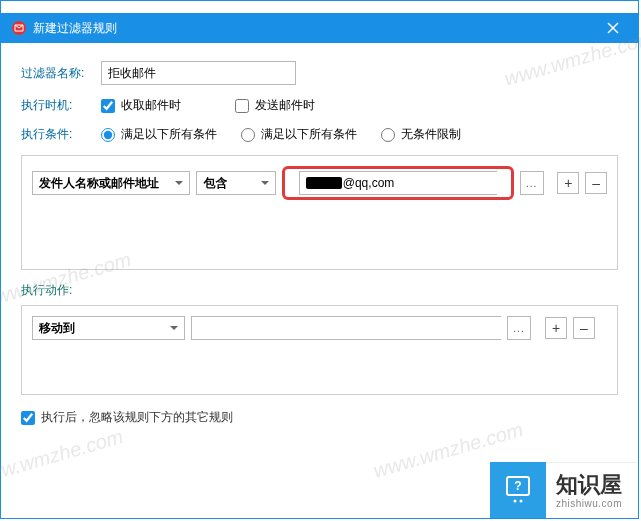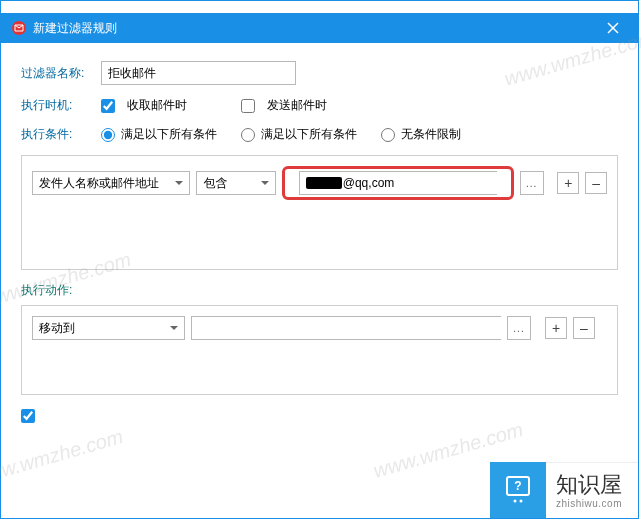--- a/index.html
+++ b/index.html
@@ -13,31 +13,31 @@
     .titlebar-text { flex: 1; font-size: 12px; }
     .titlebar-close { width: 30px; height: 30px; display: flex; align-items: center; justify-content: center; cursor: pointer; color: #fff; font-size: 18px; }
     
     .content { padding: 18px 20px 10px 20px; position: relative; }
     
     .form-row { display: flex; align-items: center; margin-bottom: 12px; }
     .form-label { width: 80px; color: #0369a1; }
     .text-input { border: 1px solid #b8b8b8; height: 14px; padding: 11px 6px; font-size: 12px; width: 195px; font-family: inherit; }
     
     .inline-controls { display: flex; align-items: center; gap: 24px; }
-    .checkbox-wrap { display: inline-flex; align-items: center; gap: 12px; cursor: pointer; }
+    .checkbox-wrap { display: inline-flex; align-items: center; gap: 6px; cursor: pointer; }
     .checkbox-wrap input[type="checkbox"] { width: 14px; height: 14px; accent-color: #1a8fe6; cursor: pointer; }
     .radio-wrap { display: inline-flex; align-items: center; gap: 6px; cursor: pointer; }
     .radio-wrap input[type="radio"] { width: 14px; height: 14px; accent-color: #1a8fe6; cursor: pointer; }
     
     .panel { border: 1px solid #cfcfcf; padding: 10px; margin-bottom: 12px; background: #fff; min-height: 100px; }
     .panel-conditions { min-height: 115px; }
     .panel-actions { min-height: 90px; }
     
     .condition-row { display: flex; align-items: center; gap: 6px; }
-    .select-box { border: 1px solid #b8b8b8; height: 24px; background: #fff; padding: 0 18px 0 6px; font-size: 12px; position: relative; display: flex; align-items: center; cursor: pointer; }
+    .select-box { border: 1px solid #b8b8b8; height: 24px; background: #fff; padding: 0 18px 0 6px; font-size: 12px; position: relative; display: flex; align-items: center; cursor: pointer; font-weight: bold; }
     .select-box::after { content: ""; position: absolute; right: 6px; top: 50%; margin-top: -2px; border-left: 4px solid transparent; border-right: 4px solid transparent; border-top: 4px solid #666; }
     .select-sender { width: 160px; }
     .select-contains { width: 80px; }
     .select-moveto { width: 153px; }
     
     .value-input-wrap { display: flex; align-items: center; border: 3px solid #e03b3b; border-radius: 6px; height: 30px; padding: 14px; }
     .value-input { border: 1px solid #b8b8b8; height: 24px; width: 198px; padding: 0 6px; font-size: 12px; font-family: inherit; border-right: none; }
     .value-input-nohl { border: 1px solid #b8b8b8; height: 24px; width: 310px; padding: 0 6px; font-size: 12px; font-family: inherit; border-right: none; }
     .dots-btn { border: 1px solid #b8b8b8; height: 24px; width: 24px; background: #fff; display: flex; align-items: center; justify-content: center; cursor: pointer; font-size: 10px; color: #555; letter-spacing: 1px; }
     .sq-btn { border: 1px solid #b8b8b8; height: 22px; width: 22px; background: #fff; display: flex; align-items: center; justify-content: center; cursor: pointer; font-size: 14px; color: #444; }
@@ -52,21 +52,21 @@
     .watermark { position: absolute; color: rgba(150,150,150,0.22); font-size: 20px; font-style: italic; font-weight: 500; transform: rotate(-16deg); pointer-events: none; user-select: none; white-space: nowrap; }
     .wm1 { top: 46px; right: -18px; }
     .wm2 { top: 268px; left: -22px; }
     .wm3 { top: 438px; left: 370px; }
     .wm4 { top: 445px; left: -30px; }
     
     .logo-badge { position: absolute; bottom: 0; right: 0; display: flex; height: 56px; }
     .logo-left { background: #2a9fe6; width: 56px; display: flex; align-items: center; justify-content: center; }
     .logo-left svg { width: 34px; height: 34px; }
     .logo-right { background: #fff; padding: 6px 16px 4px 10px; display: flex; flex-direction: column; justify-content: center; border-top: 1px solid #eee; }
-    .logo-ch { font-size: 22px; font-weight: normal; color: #333; line-height: 1; }
+    .logo-ch { font-size: 22px; font-weight: bold; color: #333; line-height: 1; }
     .logo-en { font-size: 10px; color: #888; letter-spacing: 0.5px; margin-top: 2px; text-align: right; }
   </style>
 </head>
 <body>
 
 <div class="window">
   <div class="titlebar">
     <span class="titlebar-icon">
       <svg viewBox="0 0 16 16">
           <circle cx="8" cy="8" r="7" fill="#e03434"></circle>
@@ -151,20 +151,21 @@
         <input class="value-input-nohl" type="text" style="">
         <div class="dots-btn">...</div>
         <div style="width:2px"></div>
         <div class="sq-btn">+</div>
         <div class="sq-btn">–</div>
       </div>
     </div>
 
     <label class="ignore-row">
       <input type="checkbox" checked="" style="">
+      <span>执行后，忽略该规则下方的其它规则</span>
     </label>
 
   </div>
 
   <div class="watermark wm1">www.wmzhe.com</div>
   <div class="watermark wm2">www.wmzhe.com</div>
   <div class="watermark wm3">www.wmzhe.com</div>
   <div class="watermark wm4">www.wmzhe.com</div>
 
   <div class="logo-badge">

